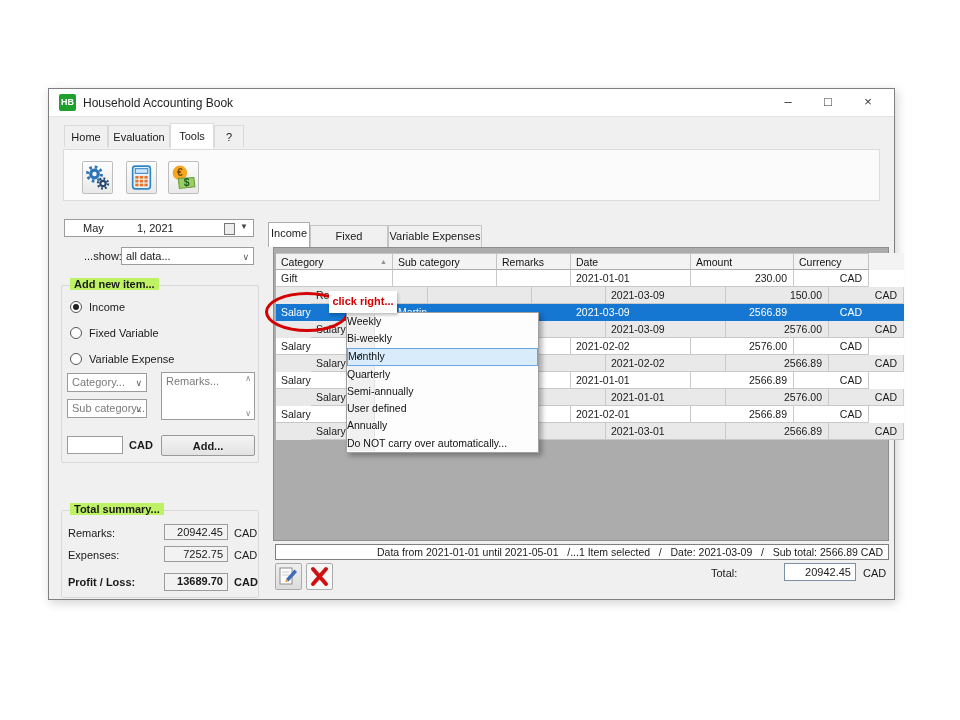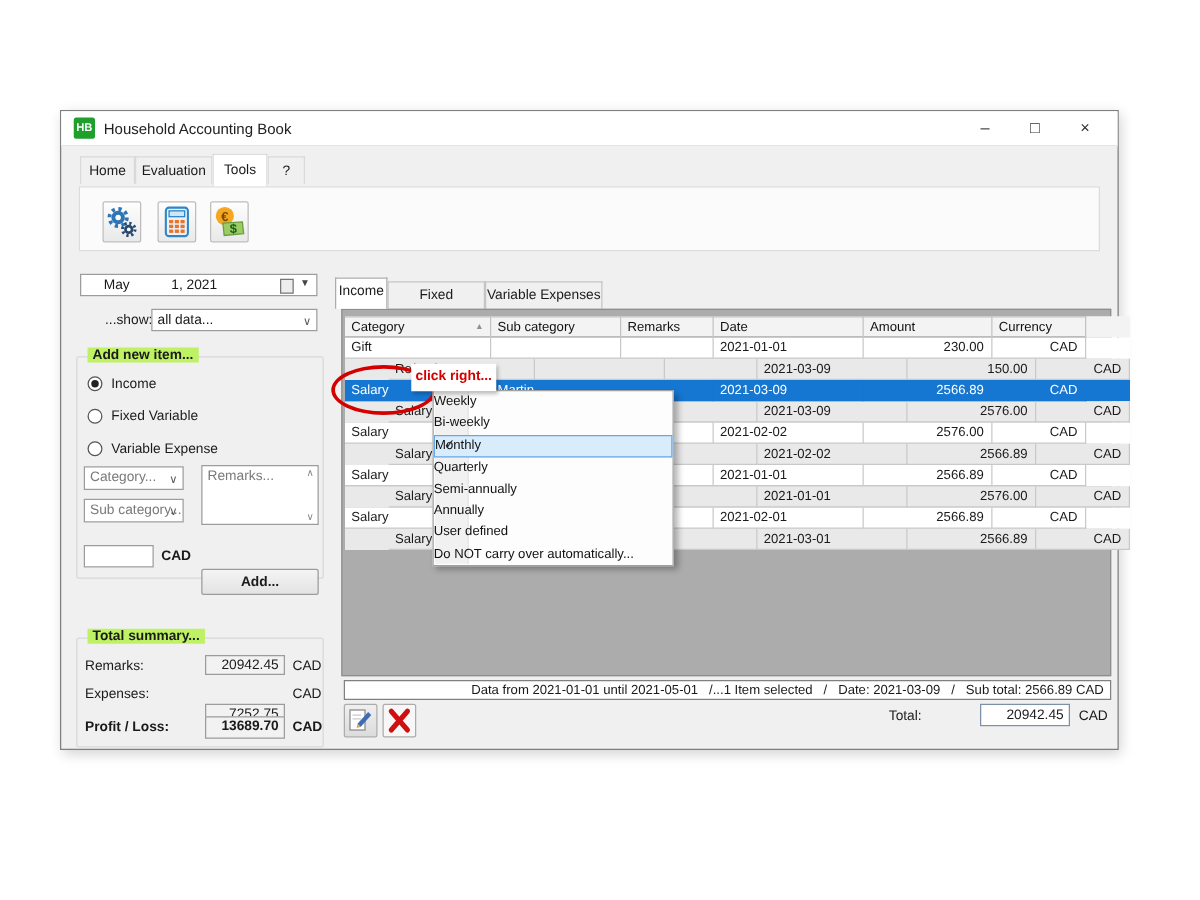--- a/index.html
+++ b/index.html
@@ -165,30 +165,30 @@
       </div>
       <div class="textbox" style="left:99px;top:86px;width:94px;height:48px;color:#7A7A7A;padding:2px 0 0 4px;">
         <span>Remarks...</span>
         <span class="lbl" style="right:3px;top:1px;font-size:8px;color:#888;">∧</span>
         <span class="lbl" style="right:3px;bottom:1px;font-size:8px;color:#888;">∨</span>
       </div>
       <div class="textbox" style="left:5px;top:150px;width:56px;height:18px;">
         <span></span>
       </div>
       <span class="lbl bold" style="left:67px;top:153px;">CAD</span>
-      <div class="btn bold" style="left:99px;top:149px;width:94px;height:21px;line-height:20px;margin-top:20px;">Add...</div>
+      <div class="btn bold" style="left:99px;top:149px;width:94px;height:21px;line-height:20px;">Add...</div>
     </div>
 
     <div class="groupbox" style="left:12px;top:421px;width:198px;height:88px;">
       <span class="gtitle">Total summary...</span>
       <span class="lbl" style="left:6px;top:16px;">Remarks:</span>
       <div class="sunken" style="left:102px;top:13px;width:64px;height:16px;">20942.45</div>
       <span class="lbl" style="left:172px;top:16px;">CAD</span>
       <span class="lbl" style="left:6px;top:38px;">Expenses:</span>
-      <div class="sunken" style="left:102px;top:35px;width:64px;height:16px;margin-top:17px;">7252.75</div>
+      <div class="sunken" style="left:102px;top:35px;width:64px;height:16px;">7252.75</div>
       <span class="lbl" style="left:172px;top:38px;">CAD</span>
       <span class="lbl bold" style="left:6px;top:65px;">Profit / Loss:</span>
       <div class="sunken bold" style="left:102px;top:62px;width:64px;height:18px;">13689.70</div>
       <span class="lbl bold" style="left:172px;top:65px;">CAD</span>
     </div>
 
     <div class="ctab active" style="left:219px;top:133px;width:42px;height:25px;">Income</div>
     <div class="ctab" style="left:261px;top:136px;width:78px;height:22px;">Fixed Expenses</div>
     <div class="ctab" style="left:339px;top:136px;width:94px;height:22px;">Variable Expenses</div>
 
@@ -313,17 +313,17 @@
   <div class="ctx-menu">
     <div class="ctx-gutter"></div>
     <div class="ctx-item"><span>Weekly</span></div>
     <div class="ctx-item"><span>Bi-weekly</span></div>
     <div class="ctx-item hl">
       <span class="ctx-check">✓</span>
       <span>Monthly</span>
     </div>
     <div class="ctx-item"><span>Quarterly</span></div>
     <div class="ctx-item"><span>Semi-annually</span></div>
+    <div class="ctx-item"><span>User defined</span></div>
     <div class="ctx-item"><span>Annually</span></div>
-    <div class="ctx-item"><span>User defined</span></div>
     <div class="ctx-item"><span>Do NOT carry over automatically...</span></div>
   </div>
 </div>
 
 </body></html>

